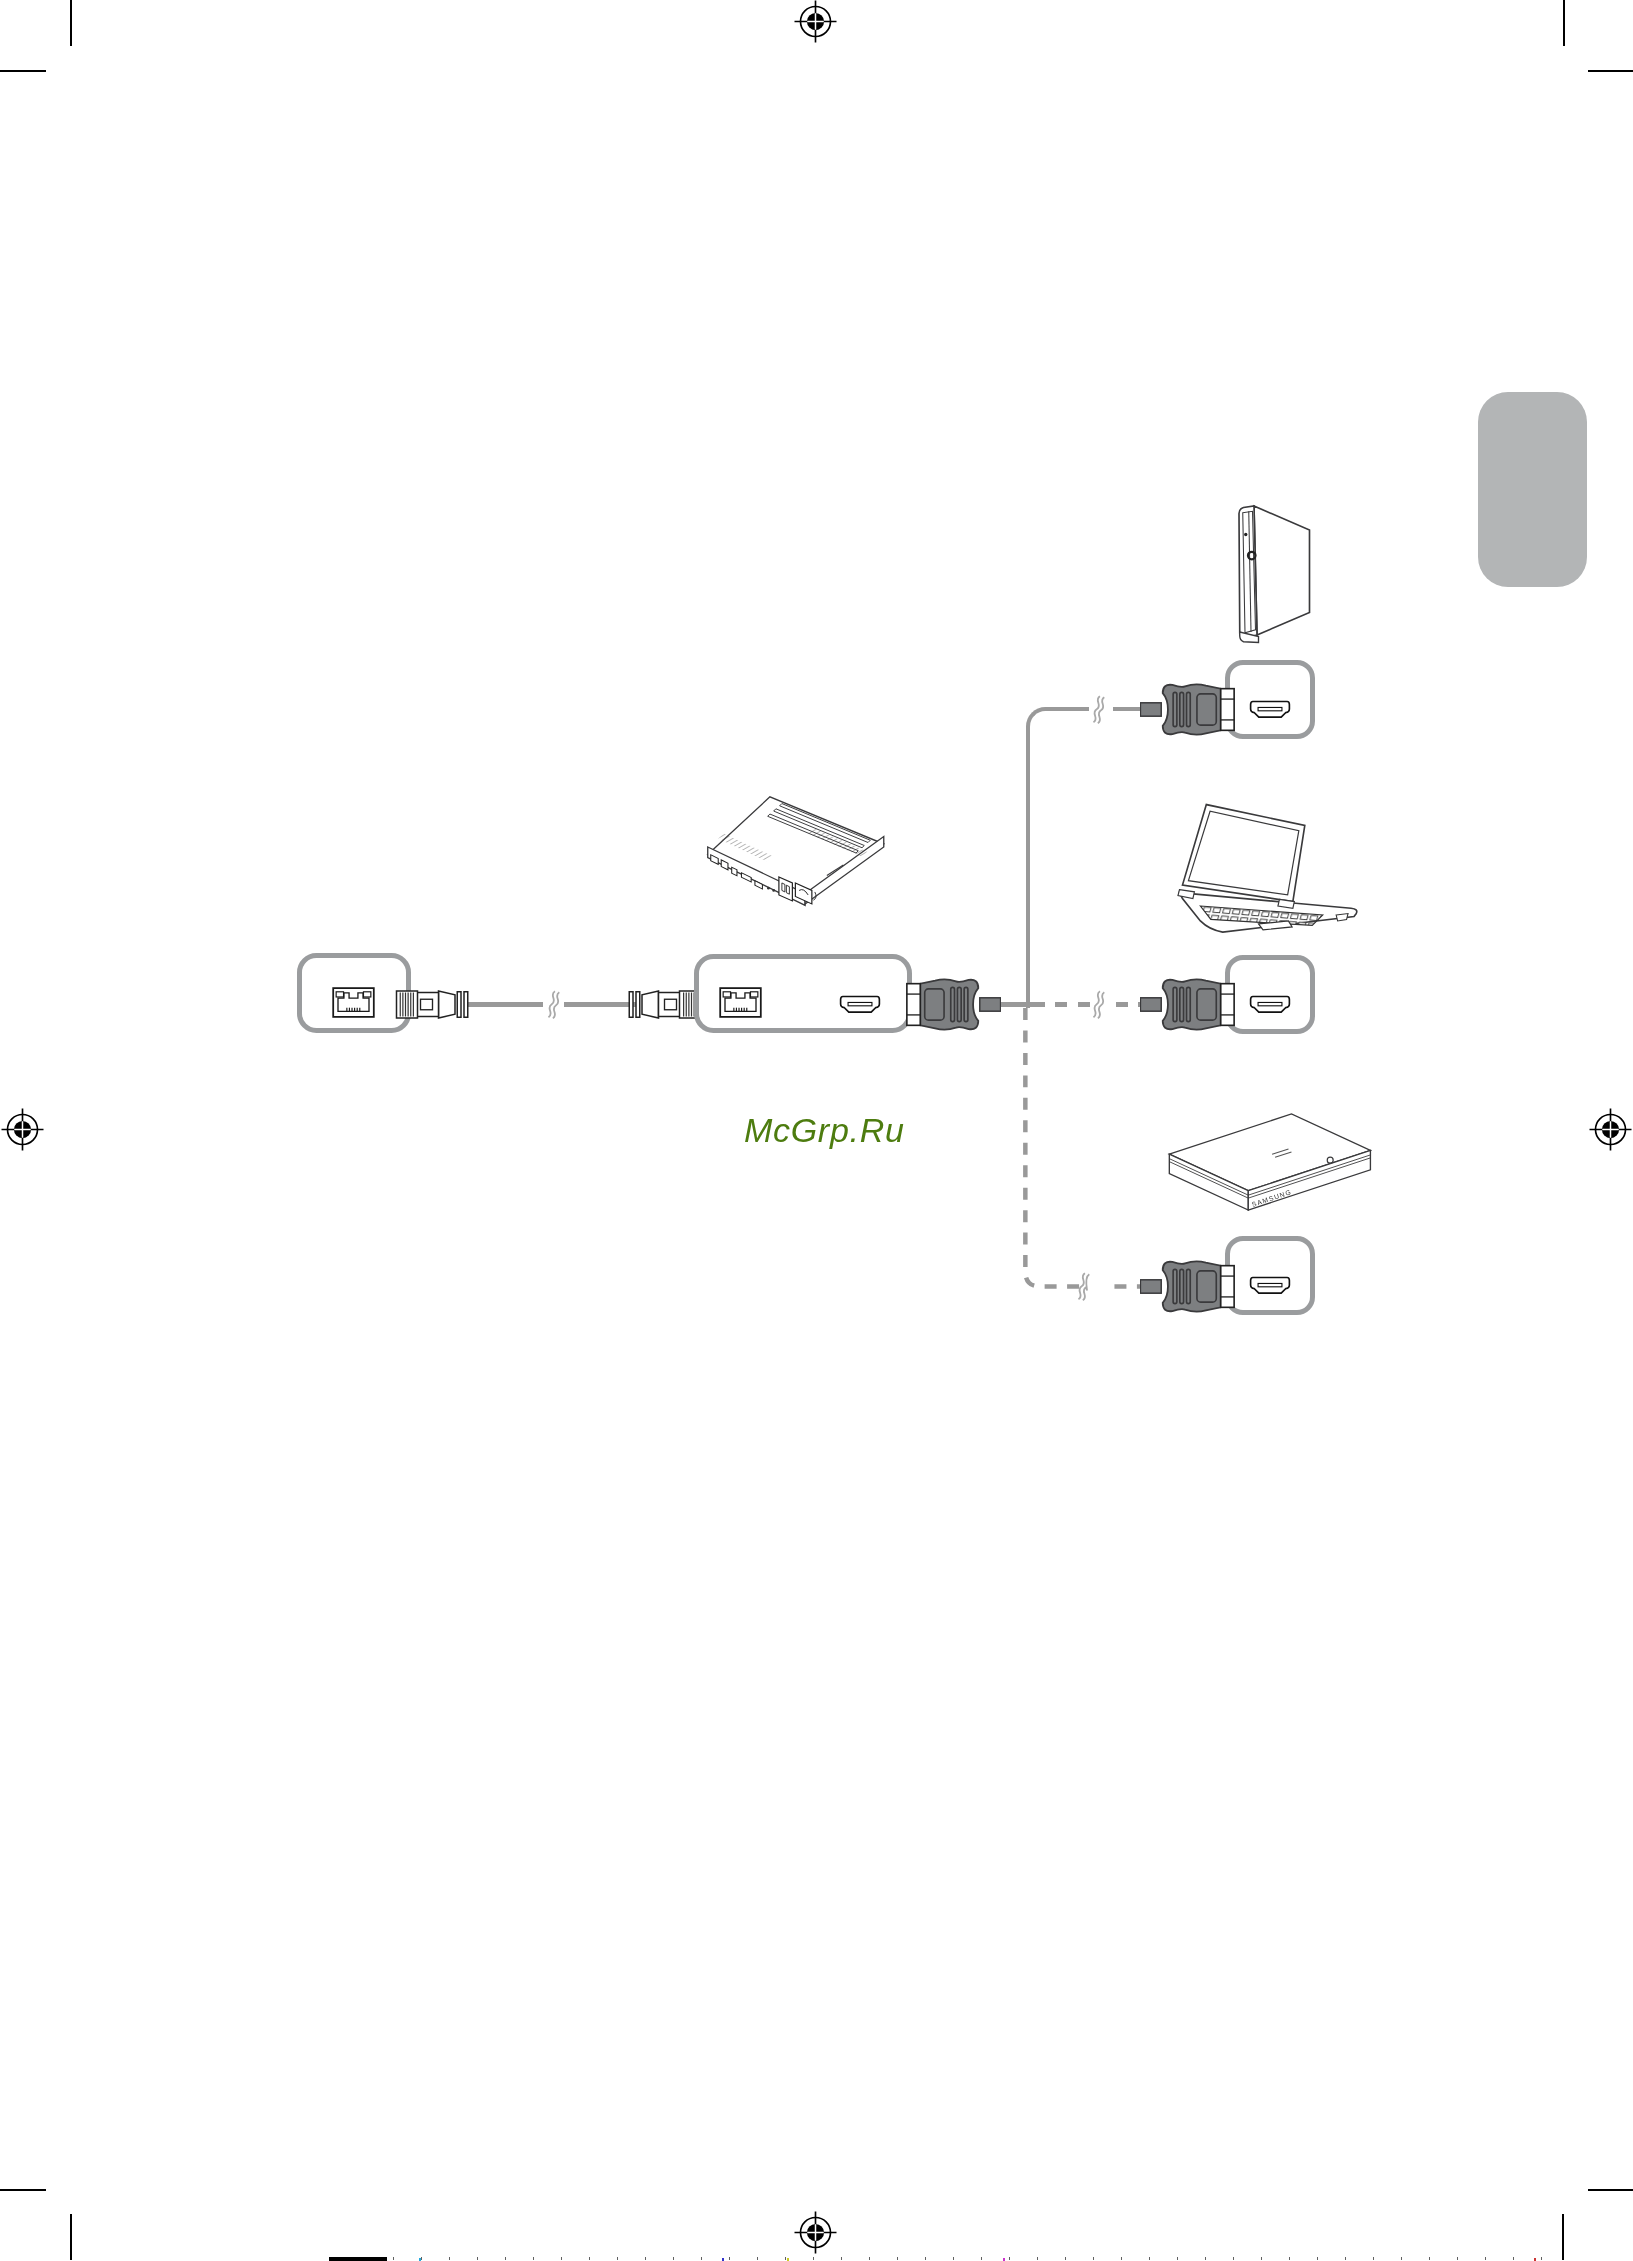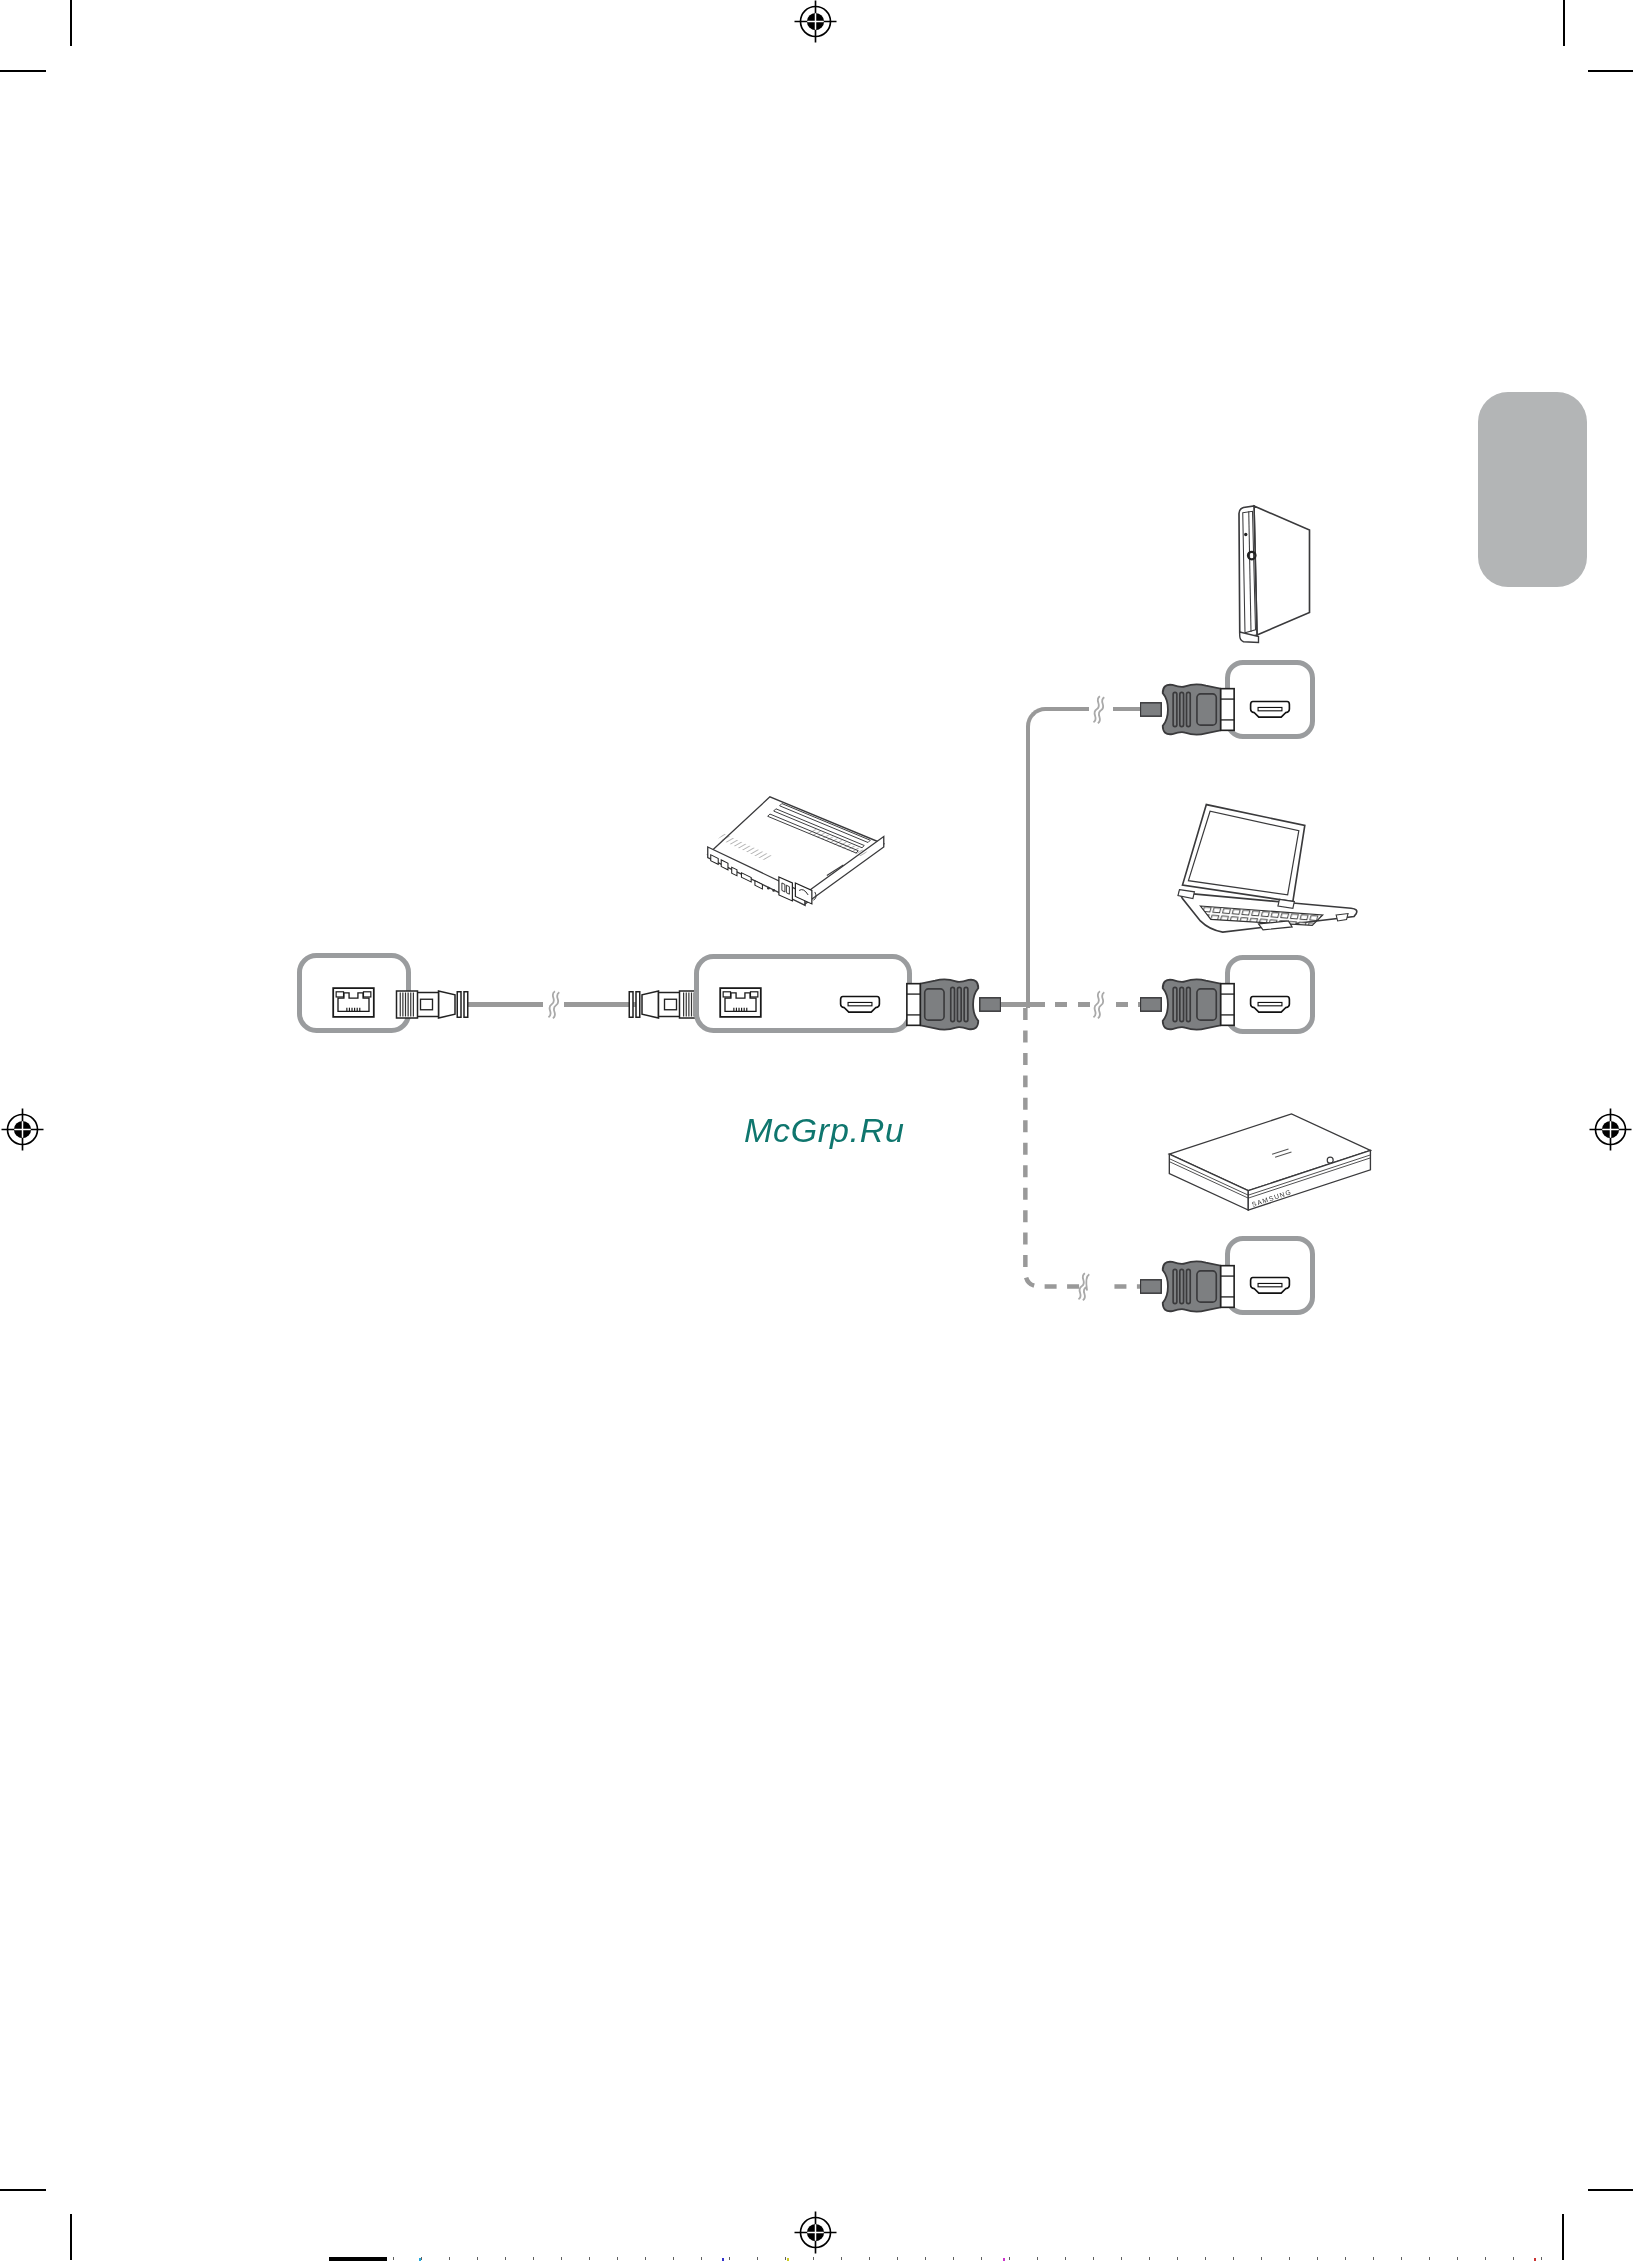--- a/index.html
+++ b/index.html
@@ -9,21 +9,21 @@
   
   .gbox{position:absolute;box-sizing:border-box;border:5.2px solid #9a9c9e;border-radius:19.4px;background:#fff;}
   
   .cable{position:absolute;height:4.5px;background:#999;}
   
   .dash-h{position:absolute;height:4.5px;background:repeating-linear-gradient(90deg,#999 0 12px,transparent 12px 22.4px);}
   
   .crop{position:absolute;background:#000;}
   
   .corner-line{position:absolute;border-left:4.5px solid #999;border-top:4.5px solid #999;border-top-left-radius:19.4px;box-sizing:border-box;}
-  .watermark{position:absolute;font-style:italic;font-weight:500;font-size:34px;letter-spacing:0.7px;color:#0f766e;}
+  .watermark{position:absolute;font-style:italic;font-weight:500;font-size:34px;letter-spacing:0.7px;color:#4d7c0f;}
   .tab{position:absolute;background:#b3b5b6;border-radius:30px;}
   .speckline{position:absolute;height:3px;background:repeating-linear-gradient(90deg,#444 0 1.5px,transparent 1.5px 28px);opacity:.85;}
   .speck{position:absolute;width:2.2px;height:3px;}
   svg{display:block;}
 </style>
 </head>
 <body>
 
 <div class="page">
 

